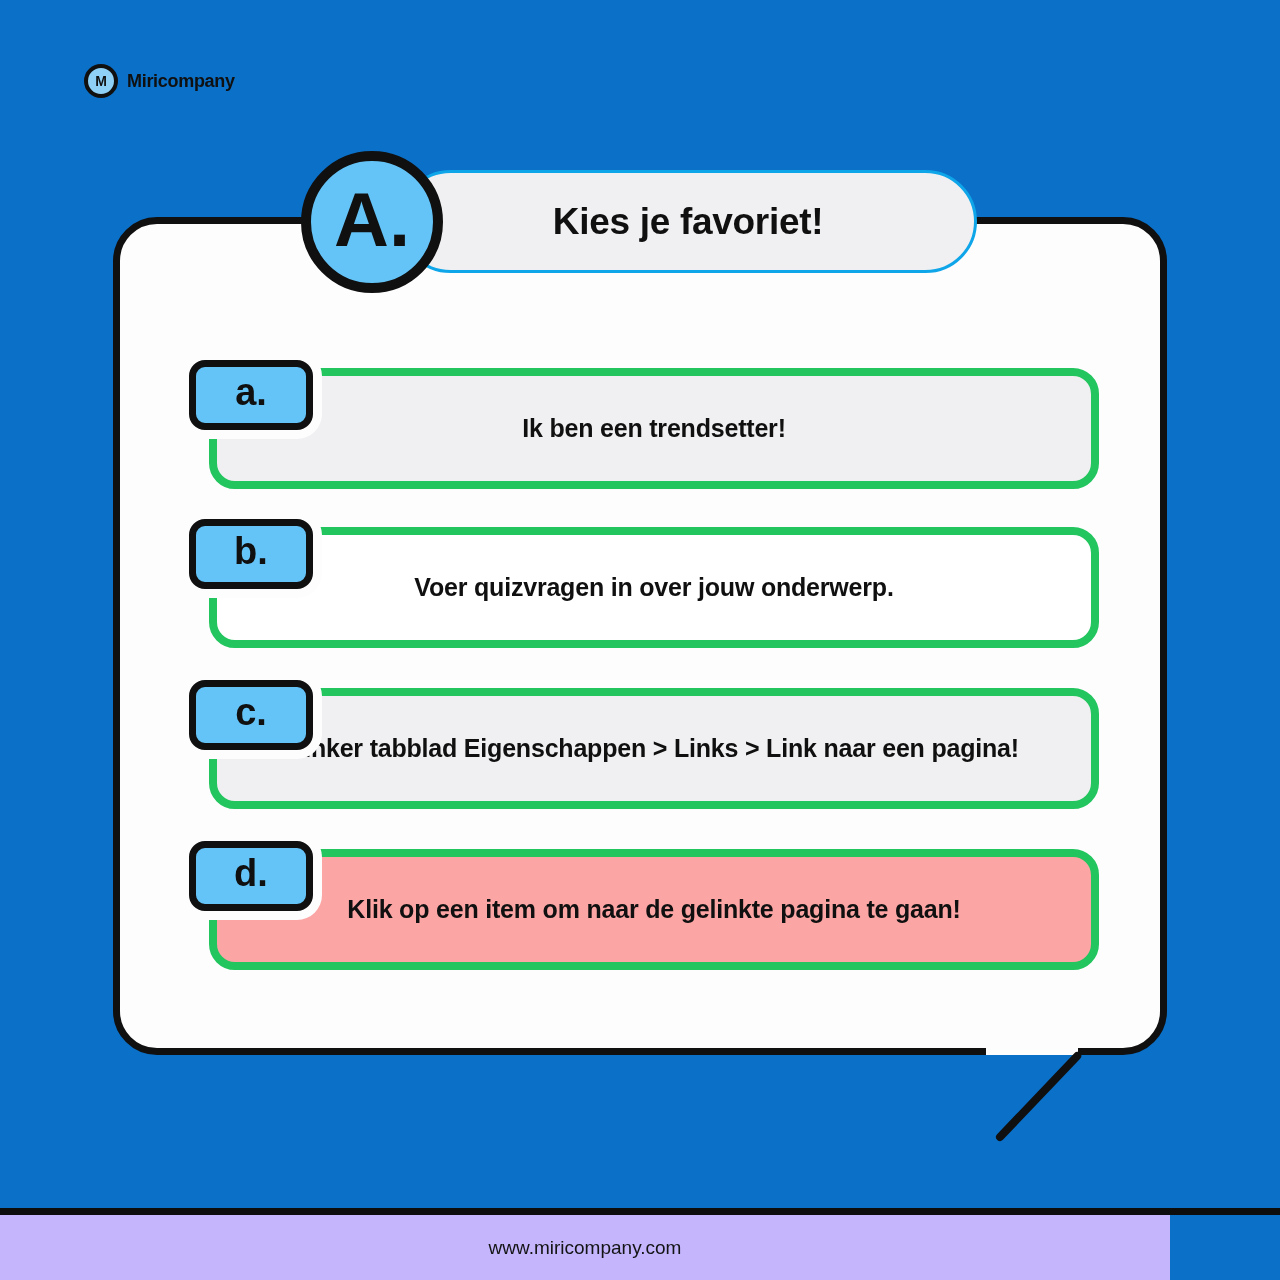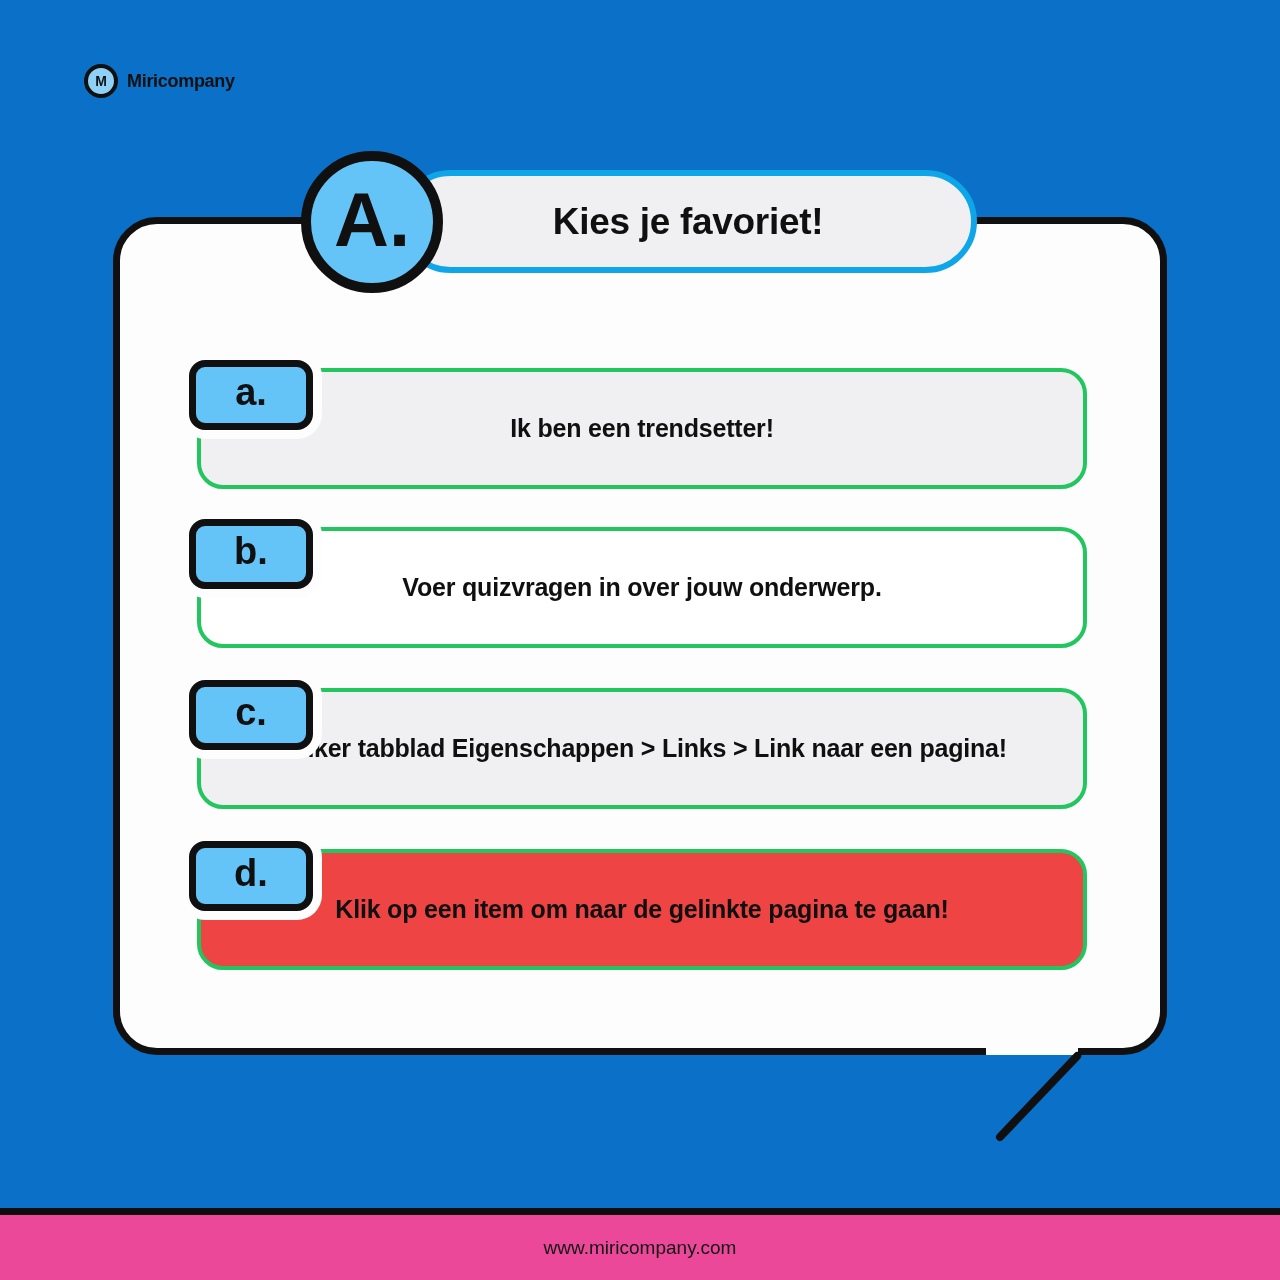--- a/index.html
+++ b/index.html
@@ -42,49 +42,49 @@
   
   .q-badge {
     position:absolute; left:301px; top:151px; width:142px; height:142px;
     border-radius:50%; background:#64C4F8; border:10px solid #101010;
     display:flex; align-items:center; justify-content:center;
     font-size:76px; font-weight:700; line-height:1; padding-bottom:4px;
     z-index:3;
   }
   .q-pill {
     position:absolute; left:399px; top:170px; width:578px; height:103px;
-    background:#F0EFF1; border:6px solid #0ea5e9; border-radius:54px;
+    background:#F0EFF1; border:3px solid #0ea5e9; border-radius:54px;
     display:flex; align-items:center; justify-content:center;
     z-index:2;
   }
   .q-title { font-size:37px; font-weight:700; letter-spacing:-0.3px; }
 
   
   .row { position:absolute; left:189px; width:1000px; height:160px; z-index:2; }
   .row-a { top:360px; } .row-b { top:519px; } .row-c { top:680px; } .row-d { top:841px; }
   .opt-pill {
-    position:absolute; left:8px; top:8px; width:890px; height:121px;
-    border:4px solid #22c55e; border-radius:26px; background:#FFFFFF;
+    position:absolute; left:20px; top:8px; width:890px; height:121px;
+    border:8px solid #22c55e; border-radius:26px; background:#FFFFFF;
     display:flex; align-items:center; justify-content:center;
     cursor:pointer;
   }
   .opt-text { font-size:25px; font-weight:700; letter-spacing:-0.2px; padding:0 40px; text-align:center; }
   .opt-label {
     position:absolute; left:0; top:0; width:124px; height:70px;
     background:#64C4F8; border:7px solid #101010; border-radius:16px;
     box-shadow:0 0 0 9px #FDFDFE;
     display:flex; align-items:center; justify-content:center;
     font-size:38px; font-weight:700; line-height:1; padding-bottom:6px;
   }
 
   
   .footer-line { position:absolute; left:0; top:1208px; width:1280px; height:7px; background:#0D0D0D; }
   .footer-bar {
-    position:absolute; left:0; top:1215px; width:1280px; height:65px;
-    background:#ec4899; display:flex; align-items:center; justify-content:center;
+    position:absolute; left:0; top:1215px; width:1170px; height:65px;
+    background:#c4b5fd; display:flex; align-items:center; justify-content:center;
   }
   .footer-url { font-size:19px; font-weight:400; color:#141414; }
 </style>
 </head>
 <body>
 
 <div class="stage">
 
   <div class="logo">
     <span class="logo-mark">
@@ -123,21 +123,21 @@
   <div class="row row-c">
     <div class="opt-pill" style="background: rgb(240, 239, 241);">
       <span class="opt-text">Linker tabblad Eigenschappen &gt; Links &gt; Link naar een pagina!</span>
     </div>
     <div class="opt-label">
       <span>c.</span>
     </div>
   </div>
 
   <div class="row row-d">
-    <div class="opt-pill" style="background: #ef4444;">
+    <div class="opt-pill" style="background: #fca5a5;">
       <span class="opt-text">Klik op een item om naar de gelinkte pagina te gaan!</span>
     </div>
     <div class="opt-label">
       <span>d.</span>
     </div>
   </div>
 
   <div class="footer-line"></div>
   <div class="footer-bar">
     <span class="footer-url">www.miricompany.com</span>

